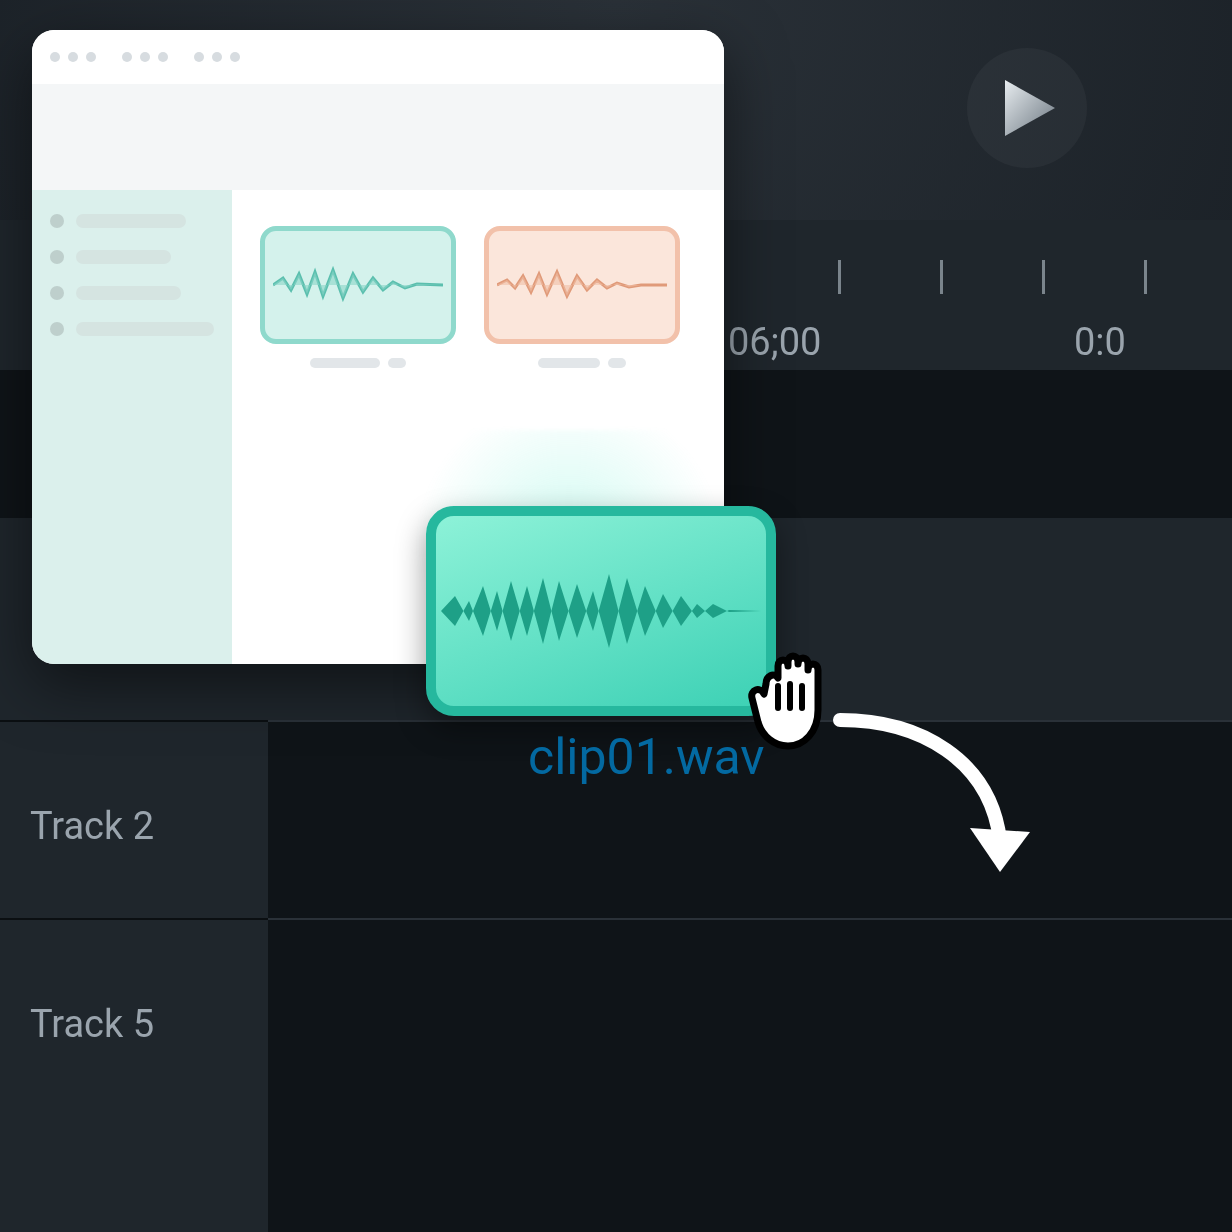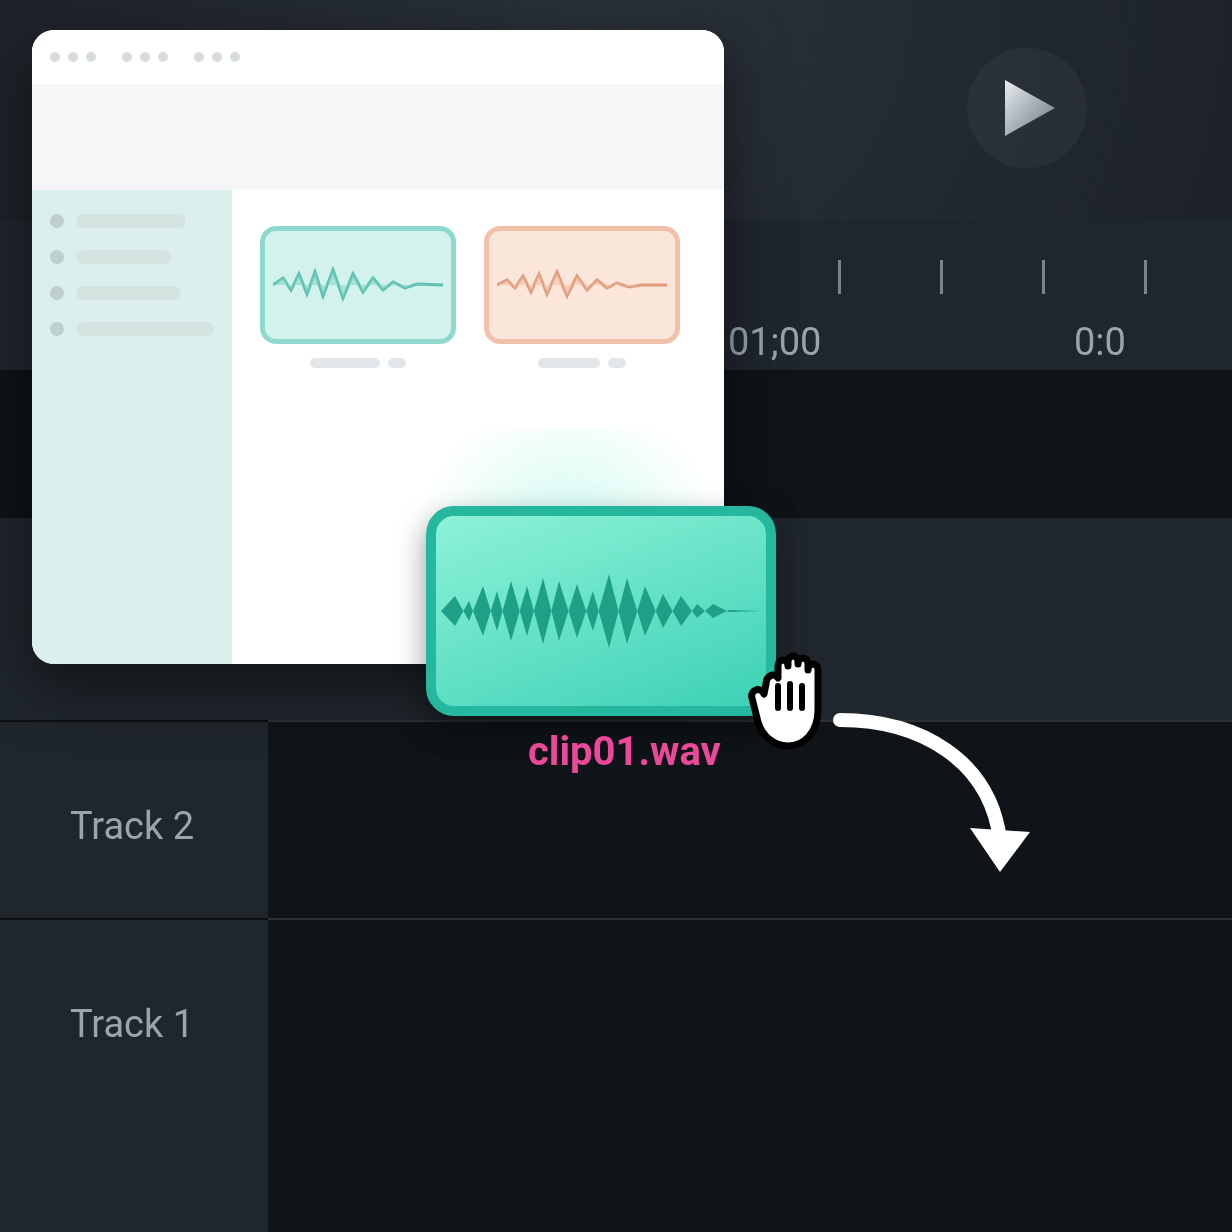--- a/index.html
+++ b/index.html
@@ -73,21 +73,20 @@
     height: 714px;
     background: #1f262c;
     z-index: 5;
   }
   .track-label {
     position: absolute;
     left: 30px;
     color: #9aa4ad;
     font-size: 38px;
     font-weight: 400;
-    margin-left: 40px;
   }
   .track-panel .sep2 { position:absolute; top:202px; left:0; right:0; height:2px; background:#0b0f12; }
   .track-panel .sep1 { position:absolute; top:400px; left:0; right:0; height:2px; background:#0b0f12; }
 
   
   .timecode {
     position: absolute;
     top: 320px;
     color: #9aa4ad;
     font-size: 38px;
@@ -166,23 +165,23 @@
     border-radius: 28px;
     border: 10px solid #26b89e;
     background: linear-gradient(160deg, #8df2d8 0%, #3dd1b5 100%);
     box-shadow: 0 12px 30px rgba(0,0,0,0.4);
     z-index: 30;
     display:flex; align-items:center; justify-content:center;
   }
   .clip-name {
     position:absolute;
     left: 528px; top: 728px;
-    color:#ec4899;
-    font-size: 40px;
-    font-weight: 700;
+    color:#0369a1;
+    font-size: 50px;
+    font-weight: 400;
     z-index:32;
   }
 
   
   .grab-cursor {
     position:absolute;
     left: 726px; top: 636px;
     z-index: 40;
   }
 
@@ -214,28 +213,28 @@
       </linearGradient>
     </defs>
     <polygon points="0,0 50,28 0,56" fill="url(#pg)"></polygon>
   </svg>
 </div>
 
 <div class="tick" style="left:838px"></div>
 <div class="tick" style="left:940px"></div>
 <div class="tick" style="left:1042px"></div>
 <div class="tick" style="left:1144px"></div>
-<div class="timecode" style="left:728px">01;00</div>
+<div class="timecode" style="left:728px">06;00</div>
 <div class="timecode" style="left:1074px">0:0</div>
 
 <div class="track-panel">
   <div class="sep2"></div>
   <div class="sep1"></div>
   <div class="track-label" style="top:286px">Track 2</div>
-  <div class="track-label" style="top:484px">Track 1</div>
+  <div class="track-label" style="top:484px">Track 5</div>
 </div>
 
 <div class="filewin">
   <div class="titlebar">
     <div class="dotgroup">
       <div class="dot"></div>
       <div class="dot"></div>
       <div class="dot"></div>
     </div>
     <div class="dotgroup">

